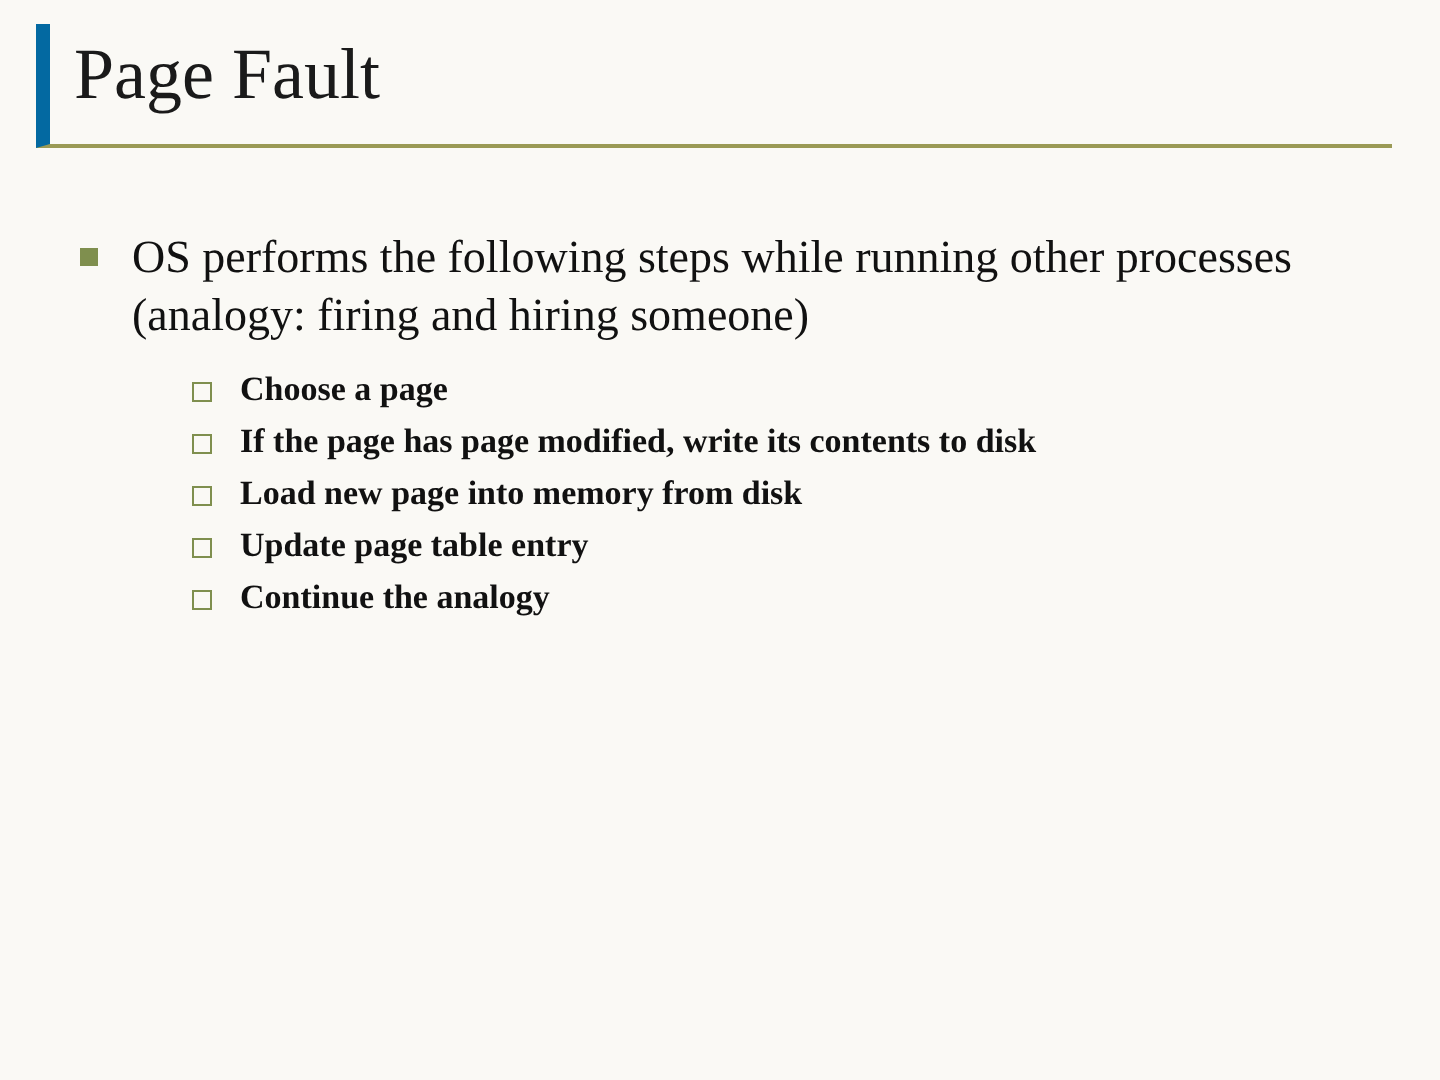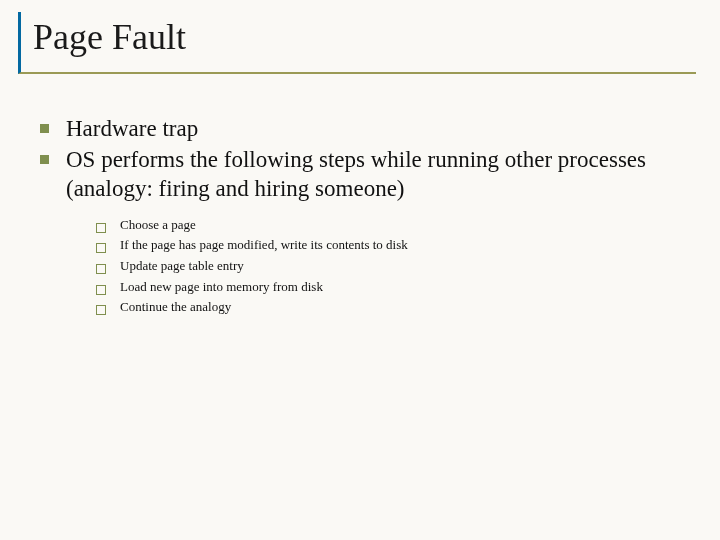--- a/index.html
+++ b/index.html
@@ -11,21 +11,21 @@
     position: relative;
     overflow: hidden;
   }
   .slide {
     width: 720px;
     height: 540px;
     padding: 12px 24px 24px 18px;
     position: relative;
   }
   .title-wrap {
-    border-left: 3px solid #0369a1;
+    border-left: 7px solid #0369a1;
     border-bottom: 2px solid #9a9a55;
     padding: 6px 0 14px 12px;
     margin-bottom: 40px;
   }
   .title {
     font-size: 36px;
     font-weight: normal;
     color: #1a1a1a;
     line-height: 1.1;
   }
@@ -54,24 +54,25 @@
     background: #7f8f4e;
   }
   ul.level2 {
     list-style: none;
     margin-top: 12px;
     padding-left: 28px;
   }
   ul.level2 > li {
     position: relative;
     padding-left: 26px;
-    font-size: 13px;
+    font-size: 17px;
     line-height: 1.35;
     margin-bottom: 3px;
     color: #111;
+    font-weight: bold;
   }
   ul.level2 > li::before {
     content: "";
     position: absolute;
     left: 2px;
     top: 7px;
     width: 8px;
     height: 8px;
     border: 1px solid #7f8f4e;
     background: transparent;
@@ -79,26 +80,25 @@
 </style>
 </head>
 <body>
 
 <div class="slide">
   <div class="title-wrap">
     <h1 class="title">Page Fault</h1>
   </div>
   <div class="body">
     <ul class="level1">
-      <li><span>Hardware trap</span></li>
       <li>
         <span>OS performs the following steps while running other processes (analogy:  firing and hiring someone)</span>
         <ul class="level2">
           <li><span>Choose a page</span></li>
           <li><span>If the page has page modified, write its contents to disk</span></li>
+          <li><span>Load new page into memory from disk</span></li>
           <li><span>Update page table entry</span></li>
-          <li><span>Load new page into memory from disk</span></li>
           <li><span>Continue the analogy</span></li>
         </ul>
       </li>
     </ul>
   </div>
 </div>
 
 </body></html>

